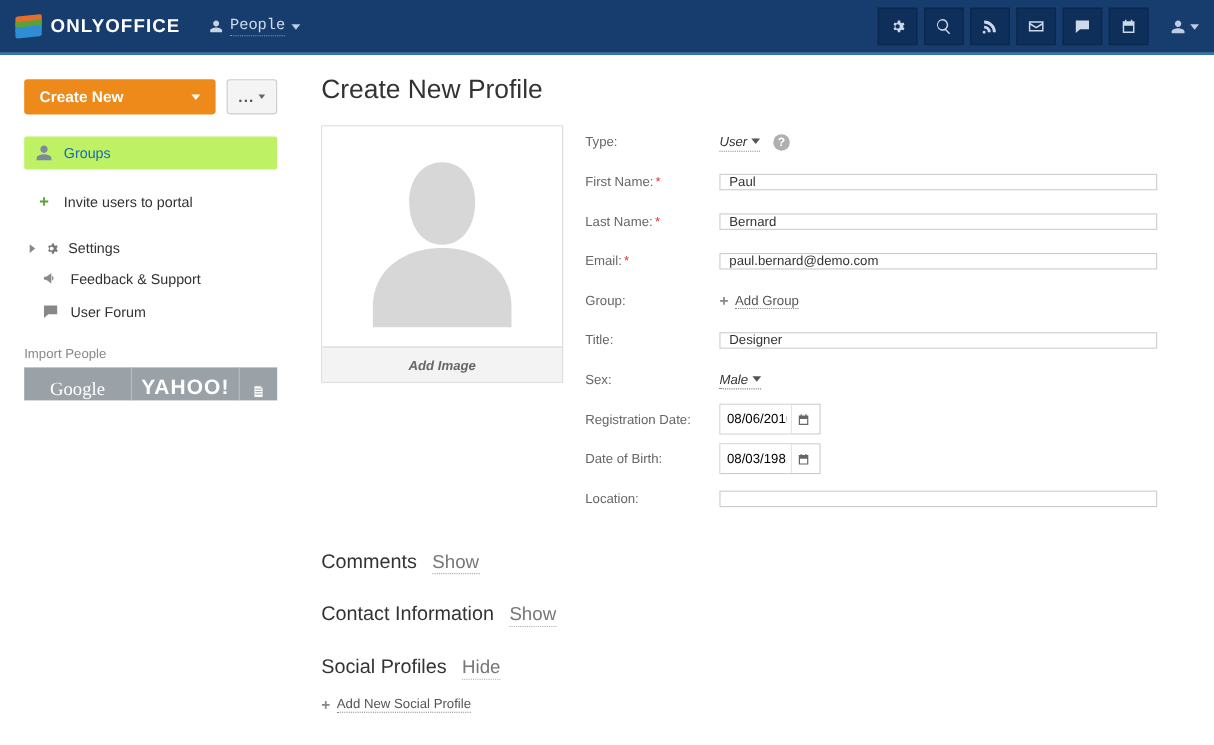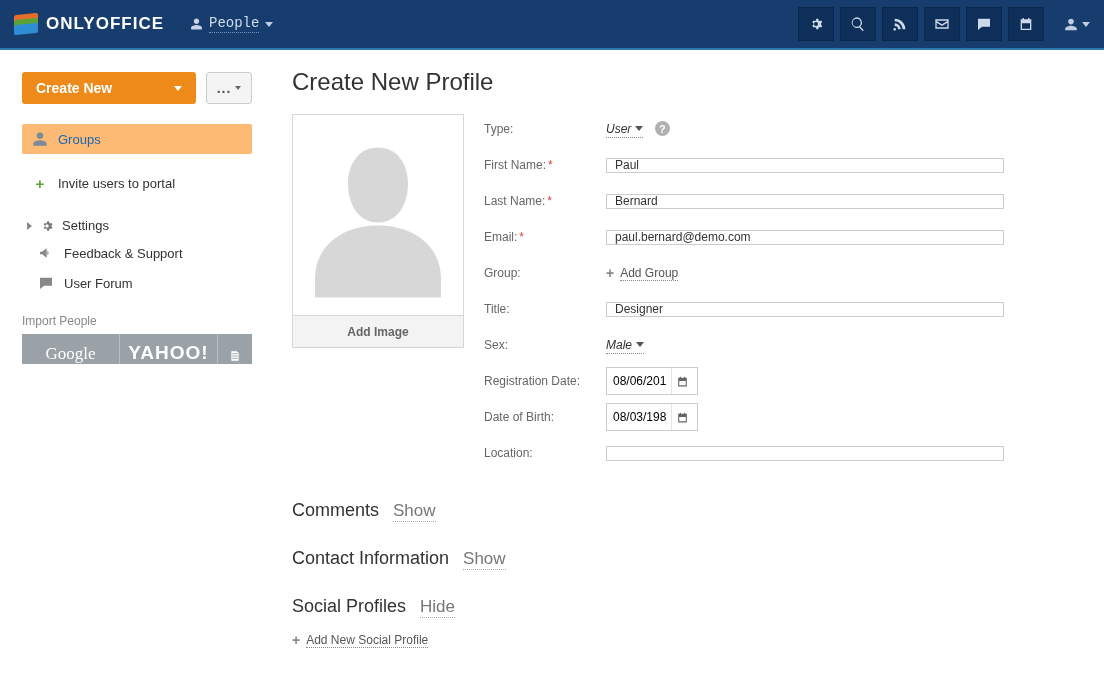--- a/index.html
+++ b/index.html
@@ -24,39 +24,39 @@
 .sidebar { width: 270px; padding: 22px 18px 0 22px; flex-shrink: 0; }
 .main { flex: 1; padding: 18px 30px 30px 22px; }
 
 
 .create-row { display: flex; gap: 10px; margin-bottom: 20px; }
 .btn-create { flex: 1; height: 32px; background: #ed8a19; color: #fff; border: none; border-radius: 3px; font-size: 14px; font-weight: 600; display: flex; align-items: center; padding: 0 14px; cursor: pointer; position: relative; }
 .btn-create .caret { margin-left: auto; }
 .btn-dots { width: 46px; height: 32px; background: #f4f4f4; border: 1px solid #ccc; border-radius: 3px; display: flex; align-items: center; justify-content: center; cursor: pointer; color: #555; font-weight: 700; }
 
 .sb-item { display: flex; align-items: center; gap: 10px; padding: 7px 10px; color: #333; cursor: pointer; border-radius: 2px; }
-.sb-item.active { background: #fdba74; color: #1a68b3; }
+.sb-item.active { background: #bef264; color: #1a68b3; }
 .sb-item .sicon { width: 16px; height: 16px; flex-shrink: 0; }
 .sb-sep { height: 14px; }
 .invite-item { color: #333; }
 .invite-item .plus { color: #5aa237; font-weight: 900; font-size: 15px; width: 16px; text-align: center; }
 .settings-row { display: flex; align-items: center; gap: 8px; padding: 5px 0 5px 5px; }
 .caret-right { width: 0; height: 0; border-top: 4px solid transparent; border-bottom: 4px solid transparent; border-left: 5px solid #888; }
 
 .import-title { color: #888; font-size: 12px; margin: 16px 0 6px; }
 .import-bar { background: #9aa1a7; height: 30px; display: flex; align-items: center; }
 .import-seg { flex: 1; display: flex; align-items: flex-end; justify-content: center; border-right: 1px solid #b7bdc2; height: 100%; color: #fff; font-size: 15px; cursor: pointer; }
 .import-seg:last-child { border-right: none; flex: 0 0 34px; }
 .google-txt { font-family: Georgia, 'Times New Roman', serif; font-size: 17px; }
 .yahoo-txt { font-family: Arial; font-weight: 700; font-size: 19px; letter-spacing: 1px; }
 
 
 .page-title { font-size: 24px; color: #333; margin-bottom: 18px; font-weight: 400; }
 .profile-row { display: flex; gap: 20px; }
-.avatar-col { width: 172px; }
+.avatar-col { width: 220px; font-style: italic; }
 .avatar-box { border: 1px solid #d7d7d7; height: 234px; display: flex; flex-direction: column; }
 .avatar-img { flex: 1; display: flex; align-items: center; justify-content: center; background: #fff; }
 .avatar-btn { height: 32px; background: #f3f3f3; border-top: 1px solid #d7d7d7; display: flex; align-items: center; justify-content: center; font-weight: 600; color: #666; cursor: pointer; font-size: 12px; }
 
 .fields-col { flex: 1; max-width: 520px; }
 .frow { display: flex; align-items: center; margin-bottom: 6px; min-height: 30px; }
 .flabel { width: 122px; color: #666; font-size: 12px; }
 .flabel .req { color: #d94040; margin-left: 2px; }
 .fval { flex: 1; }
 .finput { width: 100%; height: 15px; border: 1px solid #ccc; padding: 0 8px; font-size: 12px; color: #333; font-family: inherit; }

